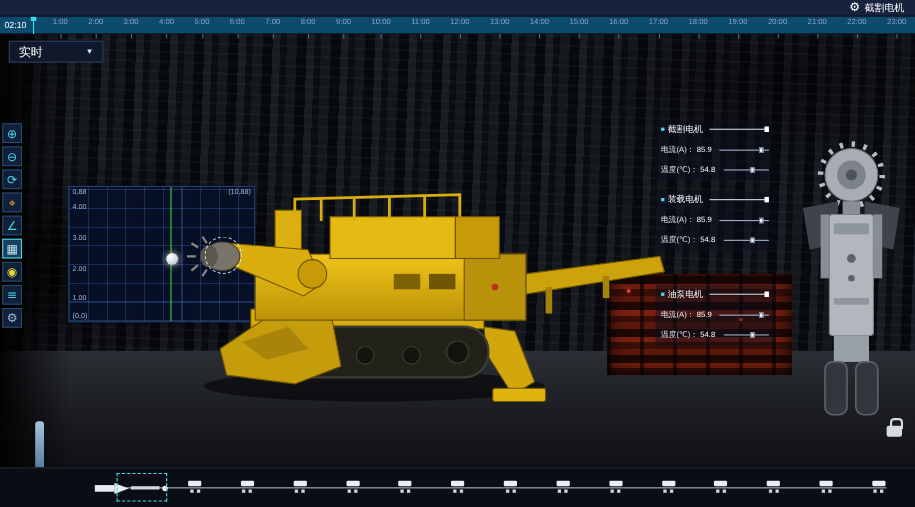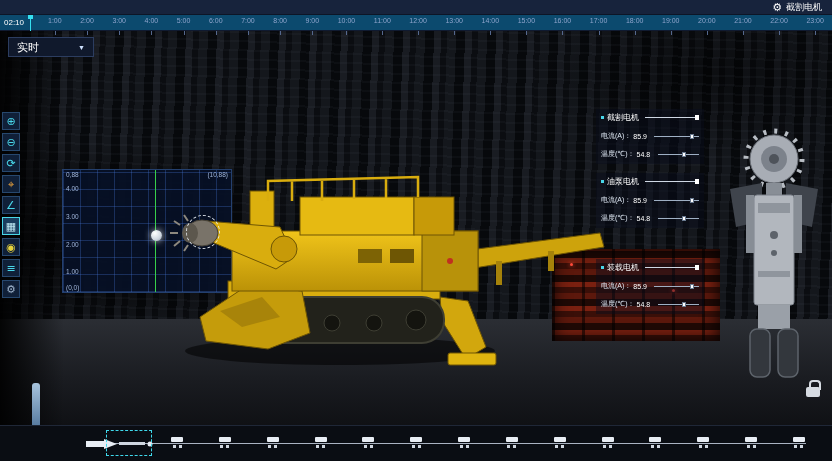--- a/index.html
+++ b/index.html
@@ -291,21 +291,21 @@
           <span class="mp-label">温度(℃)：</span>
           <span class="mp-value">54.8</span>
           <span class="mp-slider">
             <span class="mp-handle" style="left: 58%;"></span>
           </span>
         </div>
       </div>
       <div class="mpanel">
         <div class="mp-head">
           <span class="mp-dot"></span>
-          <span class="mp-title">油泵电机</span>
+          <span class="mp-title">装载电机</span>
           <span class="mp-headslider">
             <span class="mp-headhandle"></span>
           </span>
         </div>
         <div class="mp-row">
           <span class="mp-label">电流(A)：</span>
           <span class="mp-value">85.9</span>
           <span class="mp-slider">
             <span class="mp-handle" style="left: 80%;"></span>
           </span>
@@ -314,21 +314,21 @@
           <span class="mp-label">温度(℃)：</span>
           <span class="mp-value">54.8</span>
           <span class="mp-slider">
             <span class="mp-handle" style="left: 58%;"></span>
           </span>
         </div>
       </div>
       <div class="mpanel">
         <div class="mp-head">
           <span class="mp-dot"></span>
-          <span class="mp-title">装载电机</span>
+          <span class="mp-title">油泵电机</span>
           <span class="mp-headslider">
             <span class="mp-headhandle"></span>
           </span>
         </div>
         <div class="mp-row">
           <span class="mp-label">电流(A)：</span>
           <span class="mp-value">85.9</span>
           <span class="mp-slider">
             <span class="mp-handle" style="left: 80%;"></span>
           </span>

